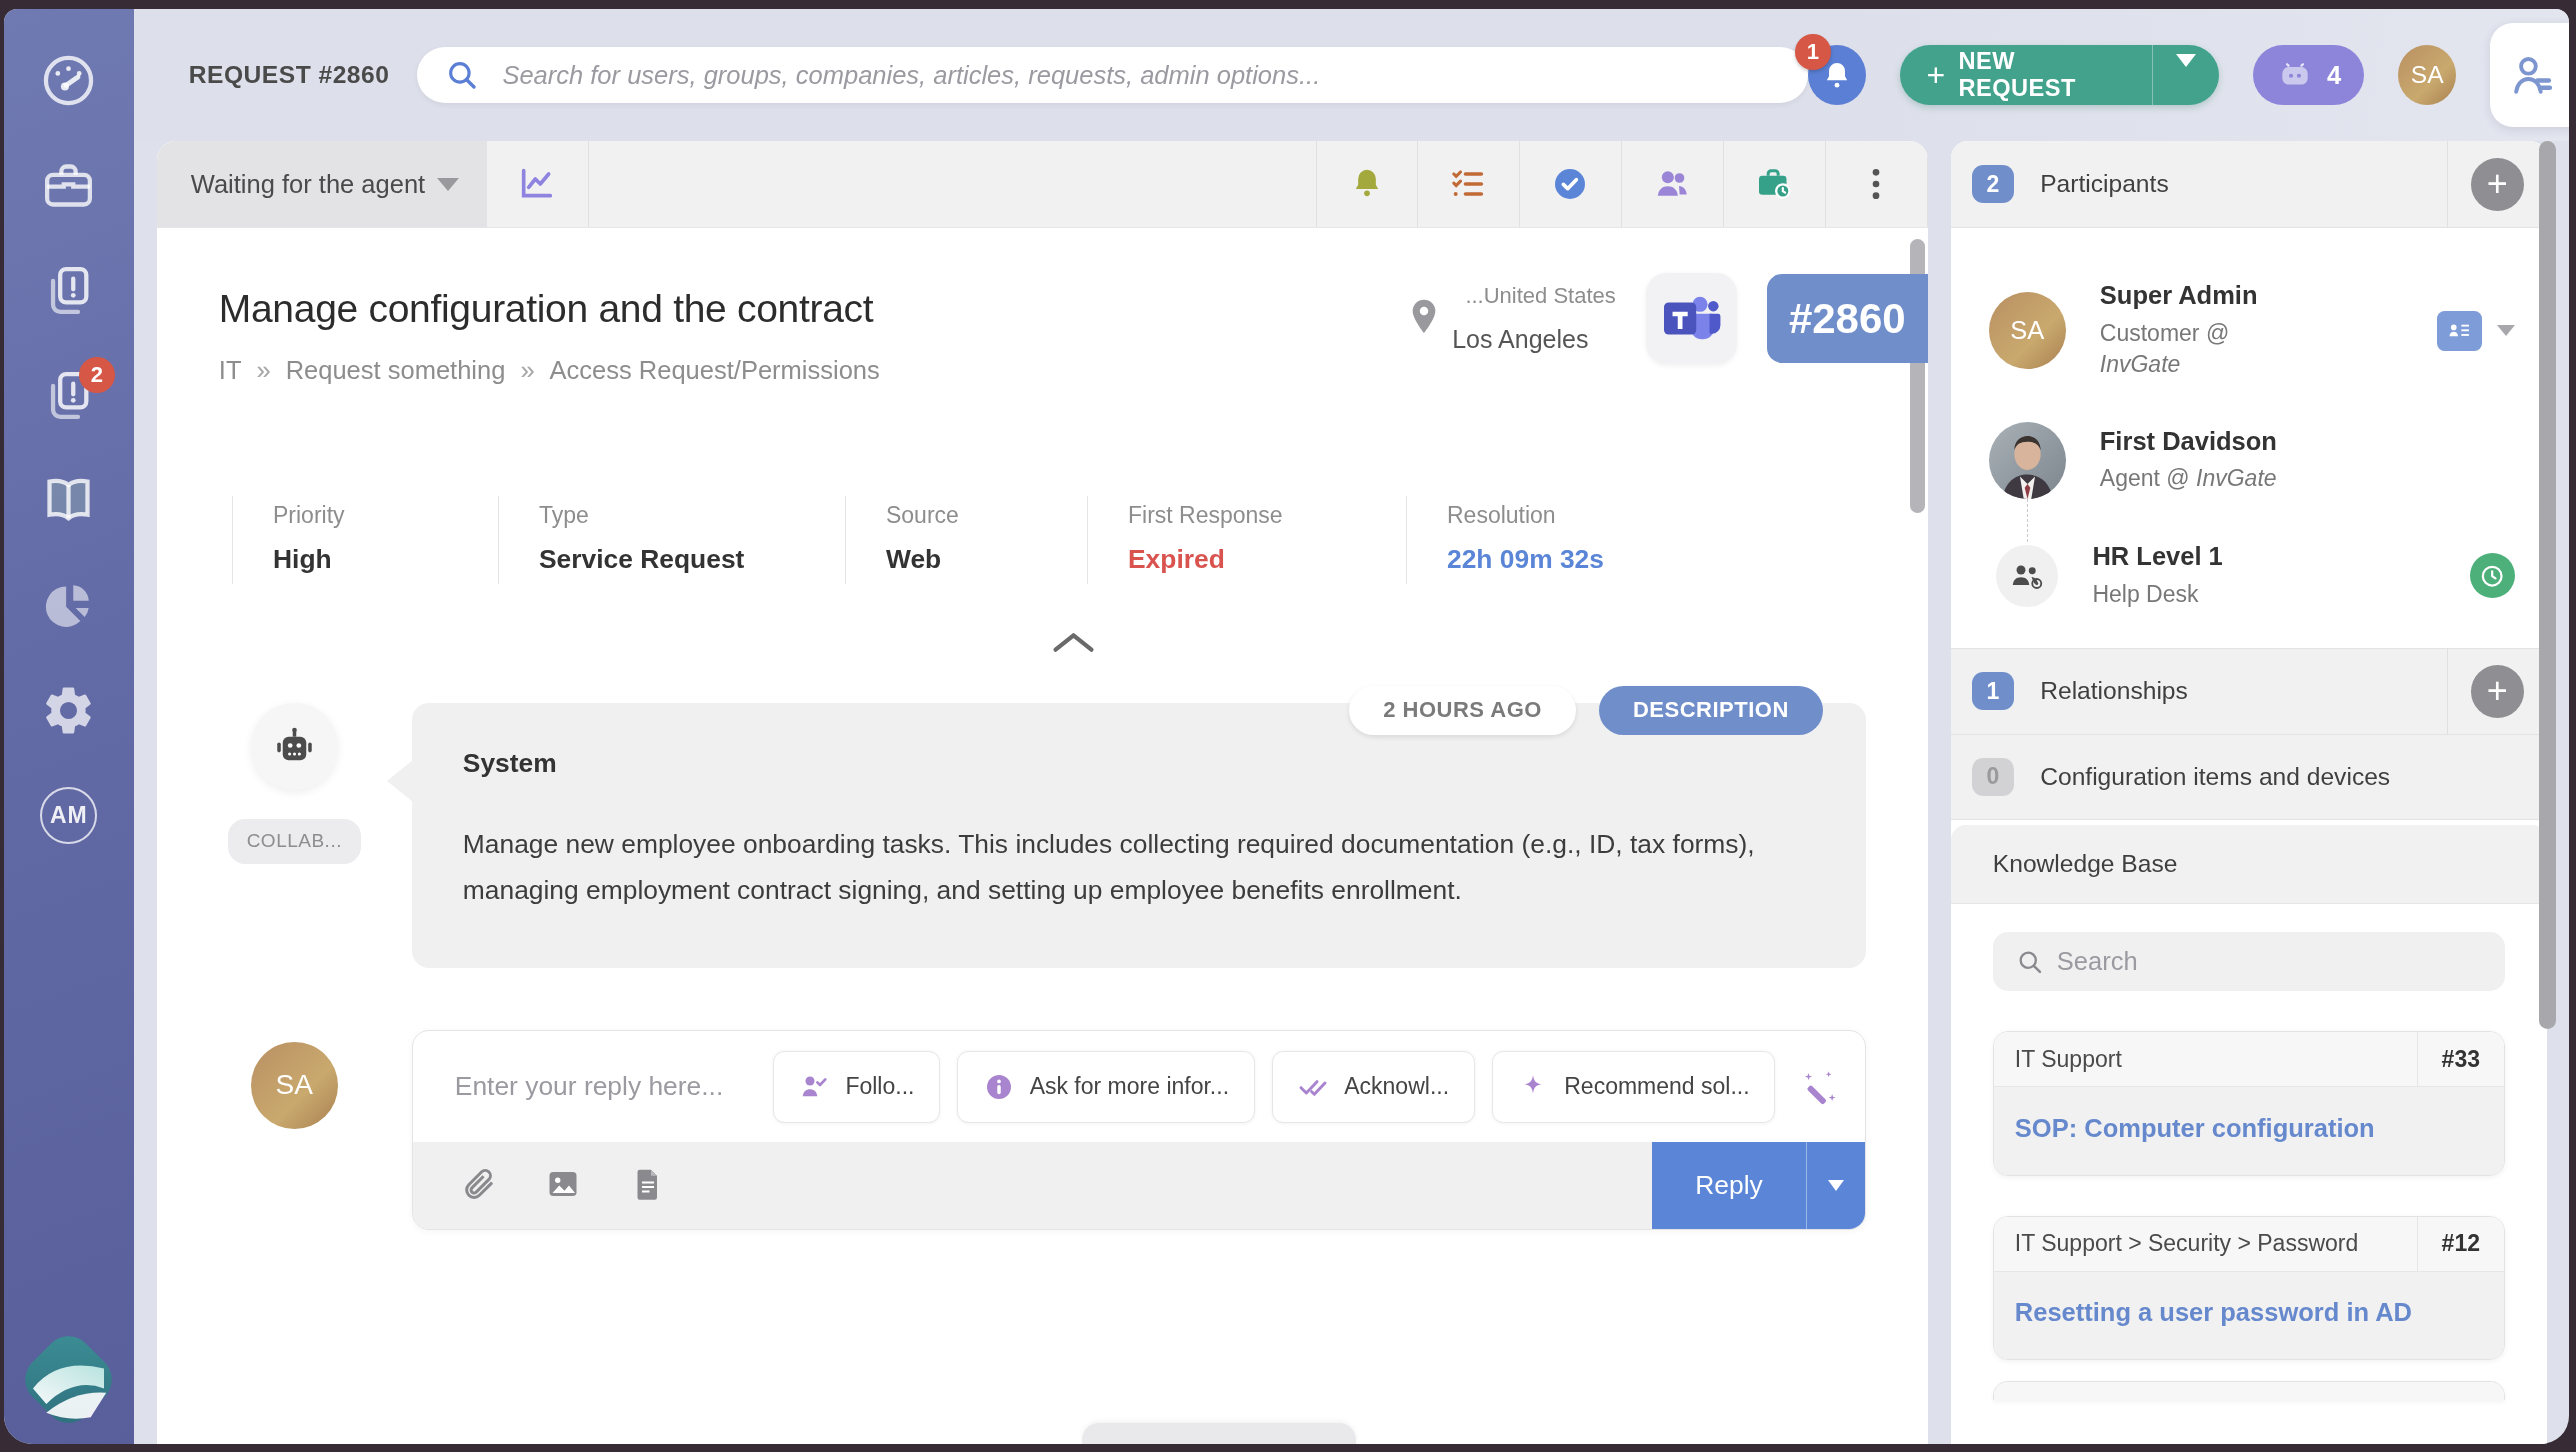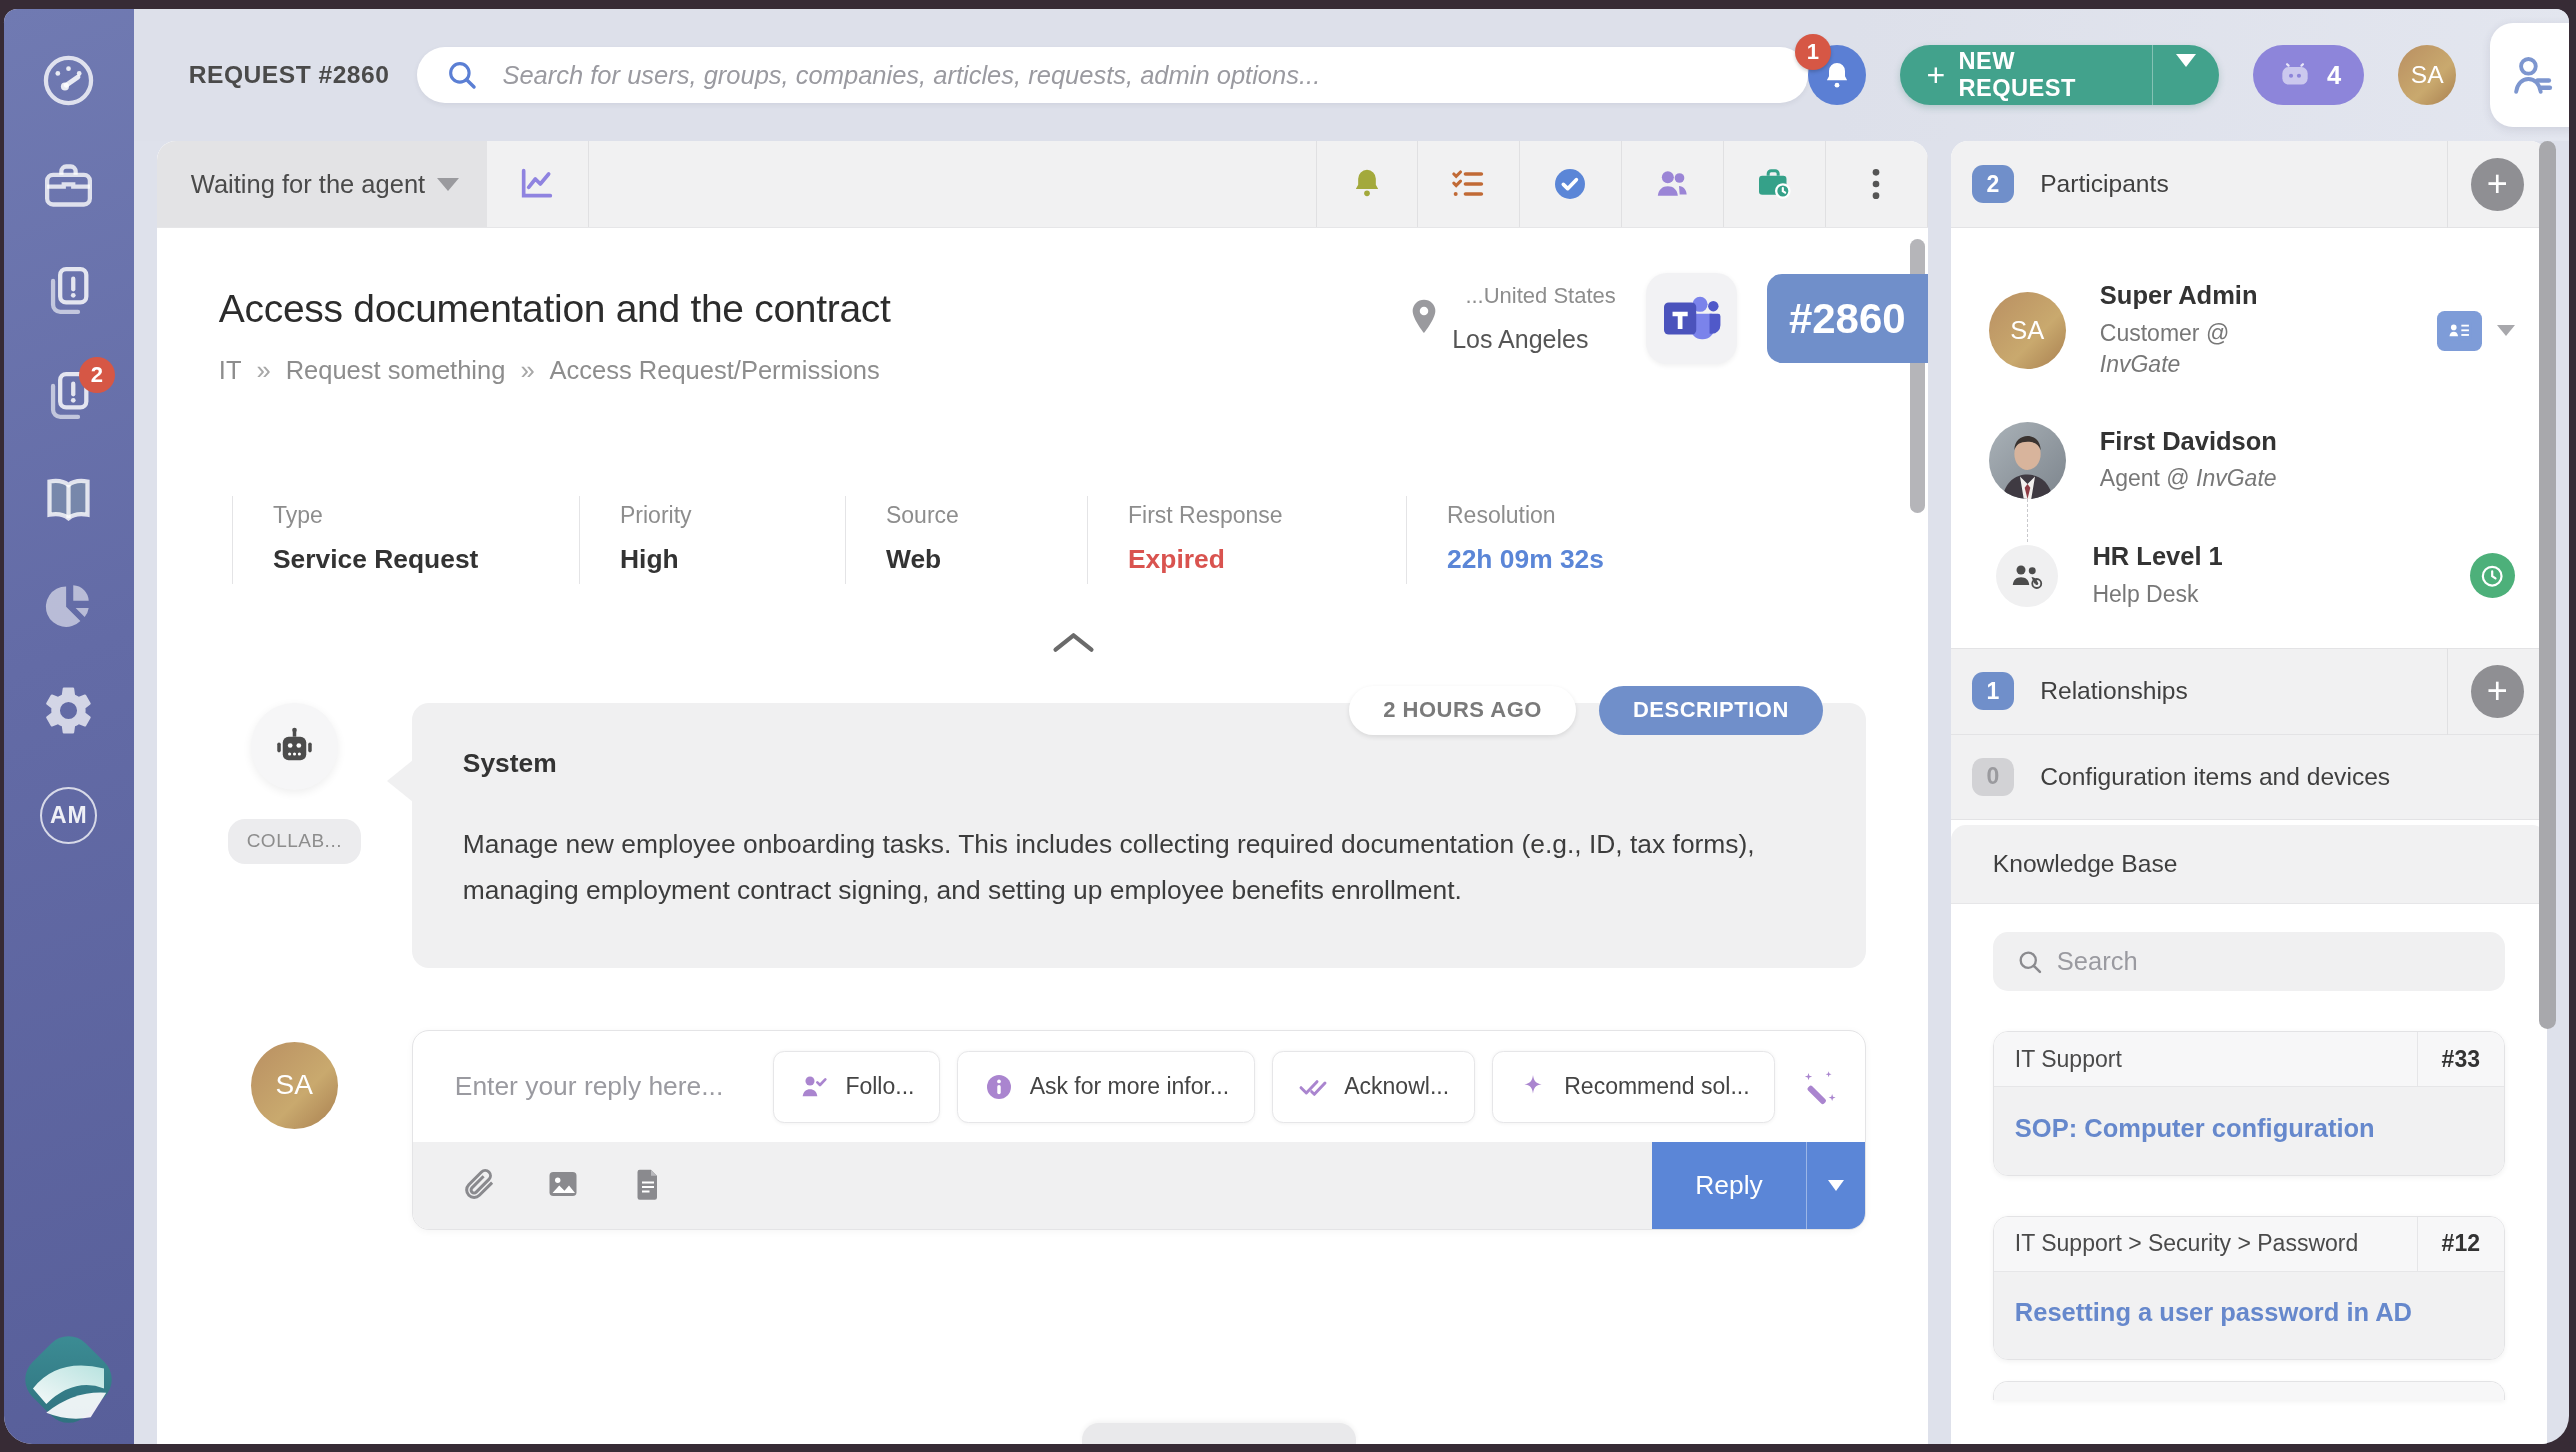--- a/index.html
+++ b/index.html
@@ -403,21 +403,21 @@
                 <circle cx="12" cy="5" r="2" fill="#555"></circle>
                 <circle cx="12" cy="12" r="2" fill="#555"></circle>
                 <circle cx="12" cy="19" r="2" fill="#555"></circle>
               </svg>
           </div>
         </div>
 
         <div class="card-scroll"></div>
 
         <div class="rq-body">
-          <h1 class="rq-title">Access documentation and the contract</h1>
+          <h1 class="rq-title">Manage configuration and the contract</h1>
           <div class="rq-crumb">
             <span>IT</span>
             <span class="sep">»</span>
             <span>Request something</span>
             <span class="sep">»</span>
             <span>Access Request/Permissions</span>
           </div>
 
           <div class="rq-head-right">
             <div class="loc-block">
@@ -439,27 +439,27 @@
                 <path d="M30 24h22a3 3 0 0 1 3 3v12a12 12 0 0 1-12 12h-1A12 12 0 0 1 30 39Z" fill="#7b83eb"></path>
                 <path d="M50 24h9a2.5 2.5 0 0 1 2.5 2.5V36a9 9 0 0 1-9 9 9.5 9.5 0 0 1-2.5-.3Z" fill="#5059c9"></path>
                 <rect x="2" y="12" width="34" height="34" rx="5" fill="#4b53bc"></rect>
                 <path d="M11 22h16v4.5h-5.5V40h-5V26.5H11Z" fill="#fff"></path>
               </svg>
             </div>
             <div class="ticket-badge">#2860</div>
           </div>
 
           <div class="field-row">
+            <div class="field-col fc-0">
+              <div class="field-label">Priority</div>
+              <div class="field-value">High</div>
+            </div>
             <div class="field-col fc-1">
               <div class="field-label">Type</div>
               <div class="field-value">Service Request</div>
-            </div>
-            <div class="field-col fc-0">
-              <div class="field-label">Priority</div>
-              <div class="field-value">High</div>
             </div>
             <div class="field-col fc-2">
               <div class="field-label">Source</div>
               <div class="field-value">Web</div>
             </div>
             <div class="field-col fc-3">
               <div class="field-label">First Response</div>
               <div class="field-value red">Expired</div>
             </div>
             <div class="field-col fc-4">

